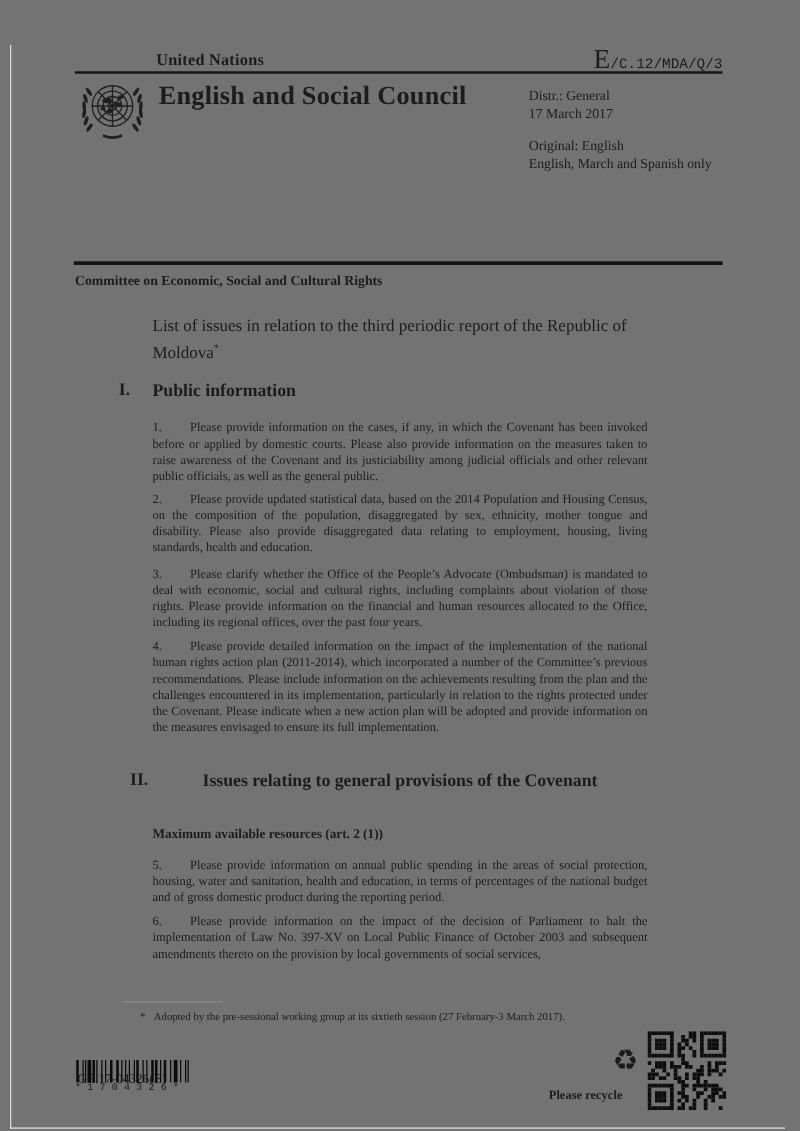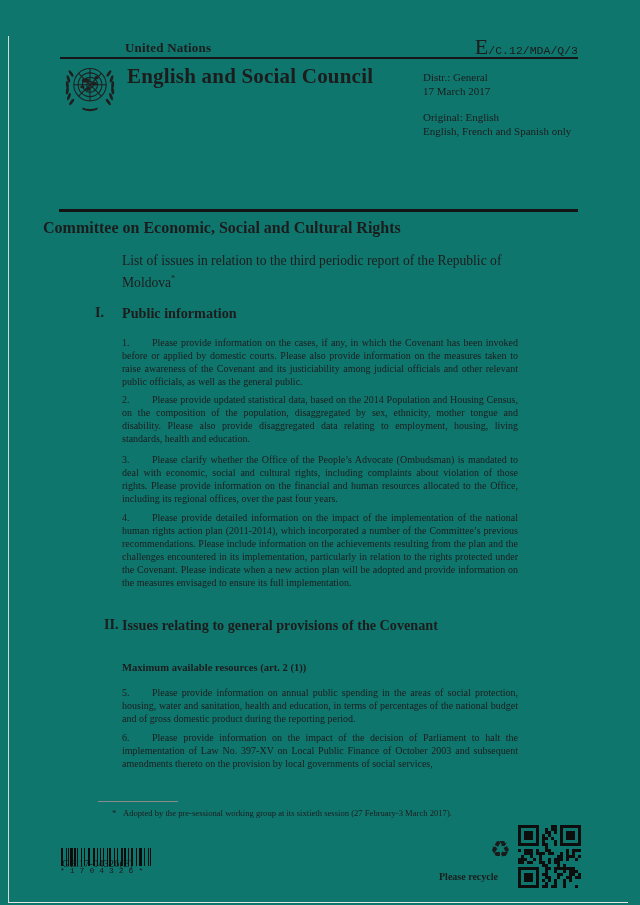--- a/index.html
+++ b/index.html
@@ -1,20 +1,20 @@
 <!DOCTYPE html>
 <html><head>
 <meta charset="utf-8">
 <style>
   * { margin:0; padding:0; box-sizing:border-box; }
   html,body { background:#ffffff; }
   .page {
     position:relative;
     width:640px; height:905px;
-    background:#0f766e;
+    background:#737373;
     font-family:"Liberation Serif", serif;
     color:#1c1c1c;
     overflow:hidden;
   }
   .abs { position:absolute; }
 
   
   .scan-edge-left { left:8px; top:36px; bottom:2px; width:1px; background:#d9d9d9; }
   .scan-edge-bottom { left:8px; bottom:2px; width:620px; height:1px; background:#e4e4e4; }
 
@@ -24,30 +24,30 @@
   .sym-big { font-size:22px; font-weight:400; }
   .sym-rest { font-size:11.5px;font-family:Liberation Mono, monospace; }
   .rule-top { left:60px; top:57px; width:518px; height:2px; background:#161616; }
   .un-logo { left:63px; top:61px; width:54px; height:54px; }
   .council { left:127px; top:64px; font-size:21px; font-weight:bold; letter-spacing:.2px; }
   .meta { left:423px; top:71px; font-size:11px; line-height:13.5px; width:170px;font-family:Liberation Serif, serif; }
   .meta .gap { margin-top:13px; }
 
   
   .rule-thick { left:59px; top:209px; width:519px; height:2.6px; background:#141414; }
-  .committee { left:43px; top:219px; font-size:16px; font-weight:bold; }
+  .committee { left:60px; top:219px; font-size:11px; font-weight:bold; }
 
   
   .doc-title { left:122px; top:252px; width:412px; font-size:13.6px; font-weight:normal; line-height:17.5px; }
   .doc-title sup { font-size:8px; }
 
   
   .sec-num { font-size:14.2px; font-weight:bold; }
   .sec-head { font-size:14.2px; font-weight:bold; line-height:18px; width:430px; }
-  .sec-head span { display:block; }
+  .sec-head span { display:block;margin-left:40px; }
   .subhead { left:122px; font-size:10.6px; font-weight:bold; }
 
   
   .para { left:122px; width:396px; font-size:10px; line-height:13px; text-align:justify; }
   .pnum { display:inline-block; width:30px; }
 
   
   .fn-sep { left:98px; top:801px; width:80px; height:1.3px; background:#8a8a8a; }
   .footnote { left:112px; top:808px; width:460px; font-size:8.6px; }
   .fn-marker { display:inline-block; width:11px; }
@@ -112,21 +112,21 @@
       </g>
     </svg>
   </div>
 
   <h1 class="abs council">English and Social Council</h1>
 
   <div class="abs meta">
     <div>Distr.: General</div>
     <div>17 March 2017</div>
     <div class="gap">Original: English</div>
-    <div>English, French and Spanish only</div>
+    <div>English, March and Spanish only</div>
   </div>
 
   <div class="abs rule-thick"></div>
   <div class="abs committee">Committee on Economic, Social and Cultural Rights</div>
 
   <h2 class="abs doc-title">
     <span>List of issues in relation to the third periodic report of the Republic of Moldova</span><sup>*</sup>
   </h2>
 
   <span class="abs sec-num" style="left:95px; top:304px">I.</span>

